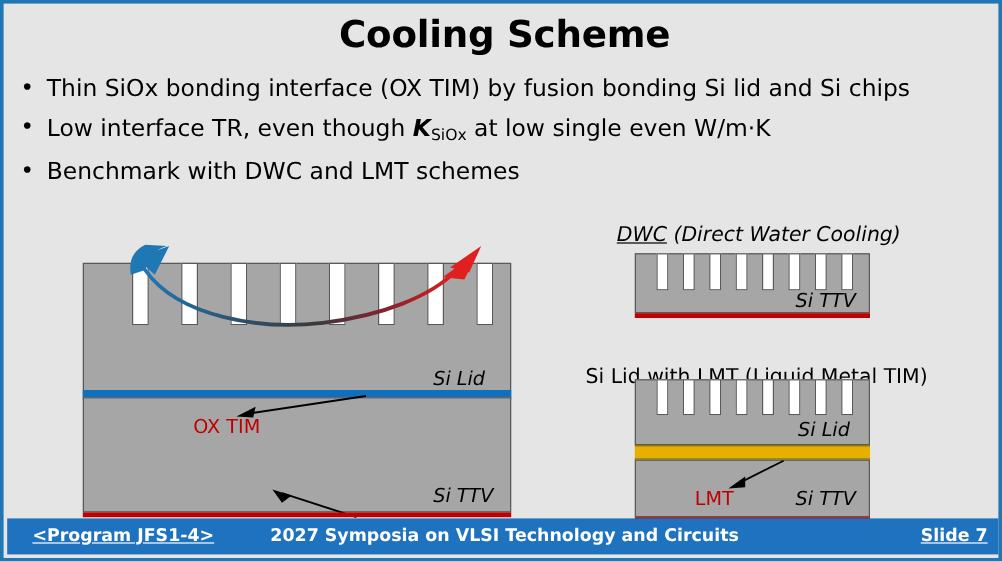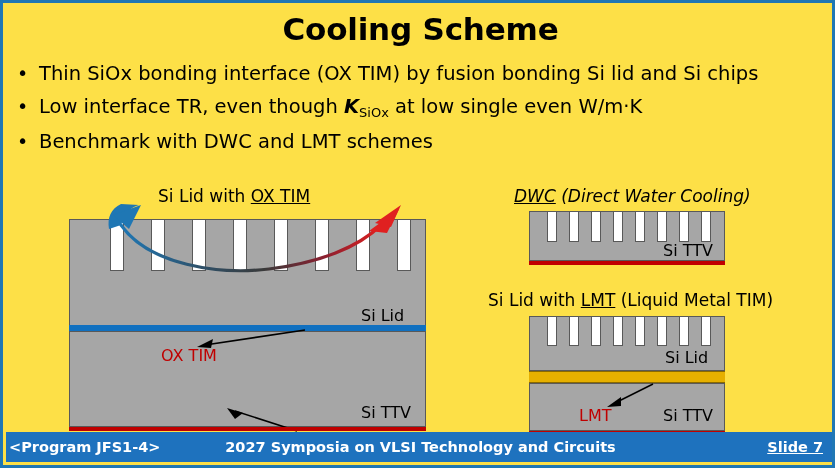--- a/index.html
+++ b/index.html
@@ -7,21 +7,21 @@
     padding: 0;
     background: #ffffff;
   }
   body {
     font-family: "DejaVu Sans", sans-serif;
   }
   #slide {
     position: relative;
     width: 835px;
     height: 468px;
-    background: #fde047;
+    background: #e5e5e5;
     border: 3px solid #2077b4;
     box-sizing: border-box;
     overflow: hidden;
   }
 
   
   #title {
     position: absolute;
     left: 0;
     top: 8px;
@@ -103,20 +103,21 @@
   }
   .band-red {
     position: absolute;
     background: #c00000;
   }
   .lbl-black {
     position: absolute;
     font-size: 16px;
     color: #000000;
     white-space: nowrap;
+    font-style: italic;
   }
   .lbl-red {
     position: absolute;
     font-size: 16px;
     color: #c00000;
     white-space: nowrap;
   }
   .arrow-svg {
     position: absolute;
     overflow: visible;
@@ -129,22 +130,23 @@
     bottom: 3px;
     width: 829px;
     height: 30px;
     background: #1e72be;
     color: #ffffff;
     font-size: 14.5px;
     font-weight: bold;
   }
   #footer .f-left {
     position: absolute;
-    left: 3px;
+    left: 21px;
     top: 7px;
+    text-decoration: underline;
   }
   #footer .f-center {
     position: absolute;
     left: 0;
     top: 7px;
     width: 829px;
     text-align: center;
   }
   #footer .f-right {
     position: absolute;
@@ -172,23 +174,20 @@
       <span class="bullet-text"><span>Low interface TR, even though </span><span class="italic-k">K</span><span class="sub">SiOx</span><span> at low single even W/m·K</span></span>
     </div>
 
     <div class="bullet">
       <span class="bullet-dot">•</span>
       <span class="bullet-text"><span>Benchmark with DWC and LMT schemes</span></span>
     </div>
 
   </div>
 
-  <div class="diagram-heading" style="left:155px; top:183px;">
-    <span>Si Lid with </span><span class="u">OX TIM</span>
-  </div>
 
   <div class="block" style="left:66px; top:216px; width:357px; height:114px;"></div>
 
   <div class="fin" style="left:107px; top:216px; width:14px; height:52px;"></div>
   <div class="fin" style="left:148px; top:216px; width:14px; height:52px;"></div>
   <div class="fin" style="left:189px; top:216px; width:14px; height:52px;"></div>
   <div class="fin" style="left:230px; top:216px; width:14px; height:52px;"></div>
   <div class="fin" style="left:271px; top:216px; width:14px; height:52px;"></div>
   <div class="fin" style="left:312px; top:216px; width:14px; height:52px;"></div>
   <div class="fin" style="left:353px; top:216px; width:14px; height:52px;"></div>
@@ -244,21 +243,21 @@
   <div class="fin" style="left:610px; top:208px; width:10px; height:31px;"></div>
   <div class="fin" style="left:632px; top:208px; width:10px; height:31px;"></div>
   <div class="fin" style="left:654px; top:208px; width:10px; height:31px;"></div>
   <div class="fin" style="left:676px; top:208px; width:10px; height:31px;"></div>
   <div class="fin" style="left:698px; top:208px; width:10px; height:31px;"></div>
 
   <div class="lbl-black" style="left:660px; top:238px;">Si TTV</div>
 
   <div class="band-red" style="left:526px; top:258px; width:196px; height:4px;"></div>
 
-  <div class="diagram-heading" style="left:485px; top:287px;">
+  <div class="diagram-heading" style="left:485px; top:301px;">
     <span>Si Lid with </span><span class="u">LMT</span><span> (Liquid Metal TIM)</span>
   </div>
 
   <div class="block" style="left:526px; top:313px; width:196px; height:55px;"></div>
 
   <div class="fin" style="left:544px; top:313px; width:10px; height:30px;"></div>
   <div class="fin" style="left:566px; top:313px; width:10px; height:30px;"></div>
   <div class="fin" style="left:588px; top:313px; width:10px; height:30px;"></div>
   <div class="fin" style="left:610px; top:313px; width:10px; height:30px;"></div>
   <div class="fin" style="left:632px; top:313px; width:10px; height:30px;"></div>

